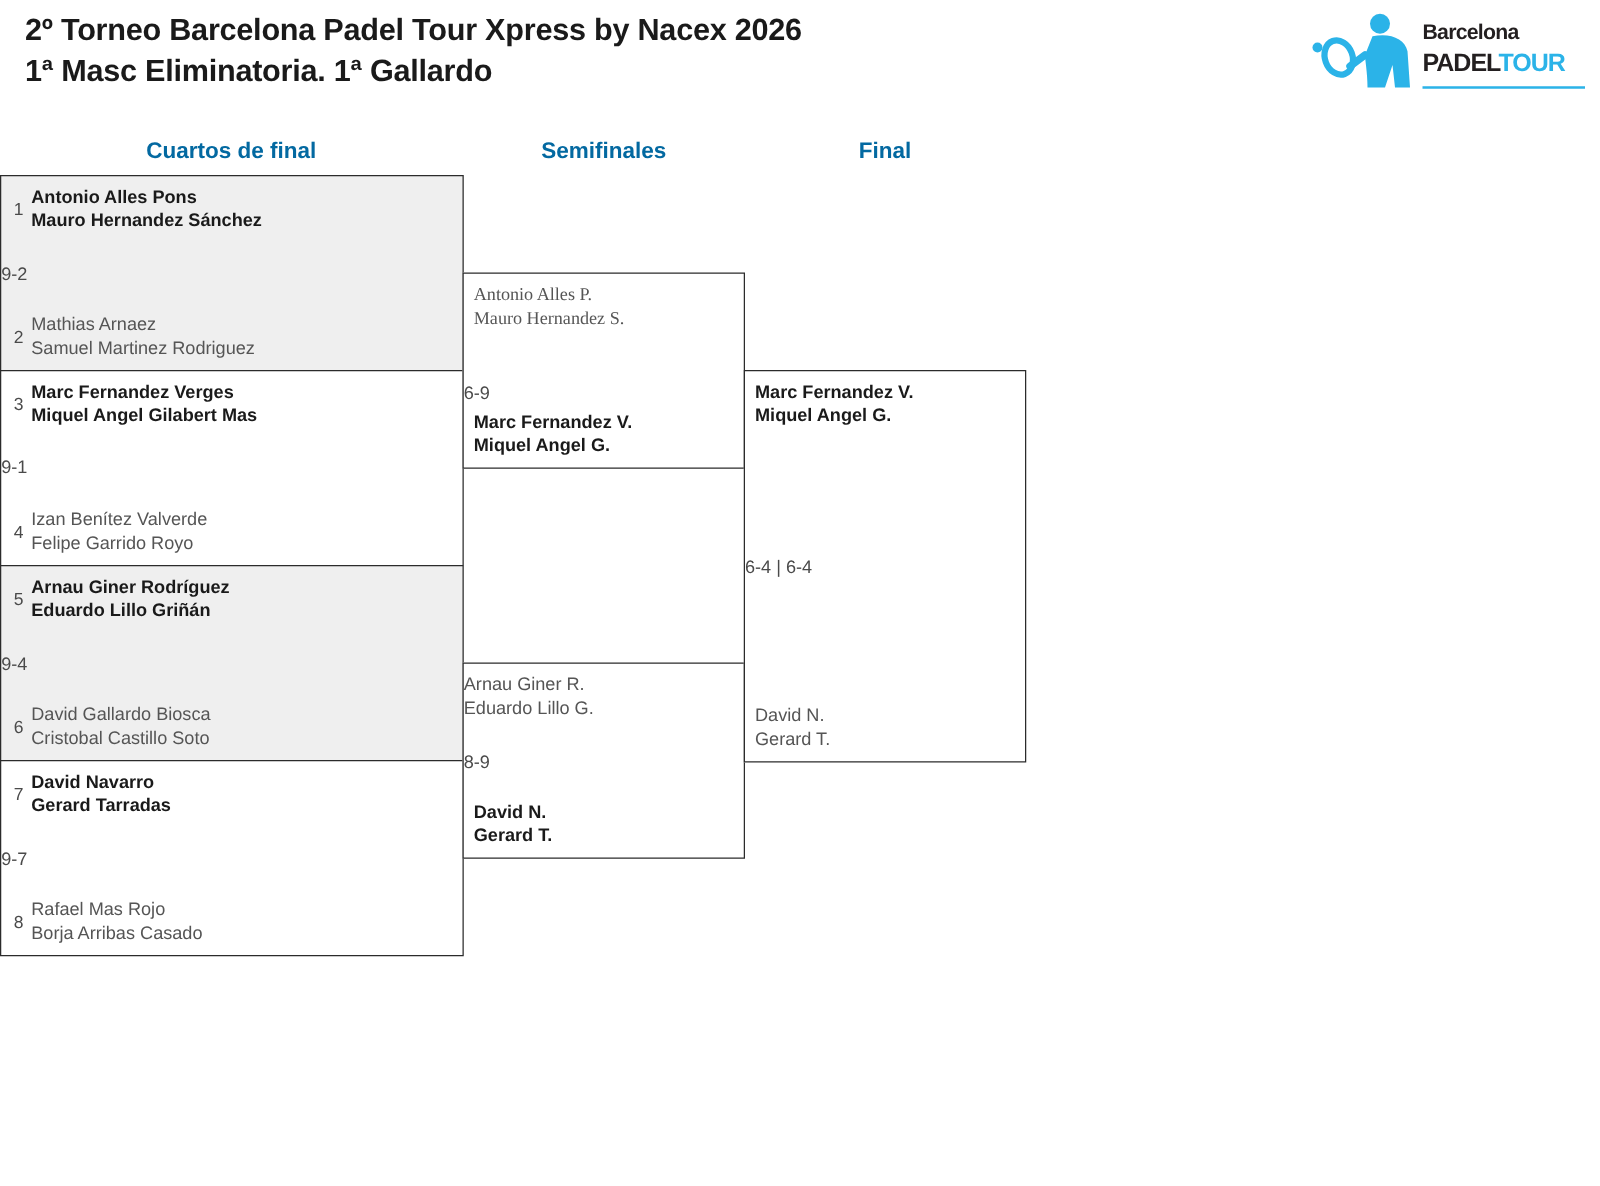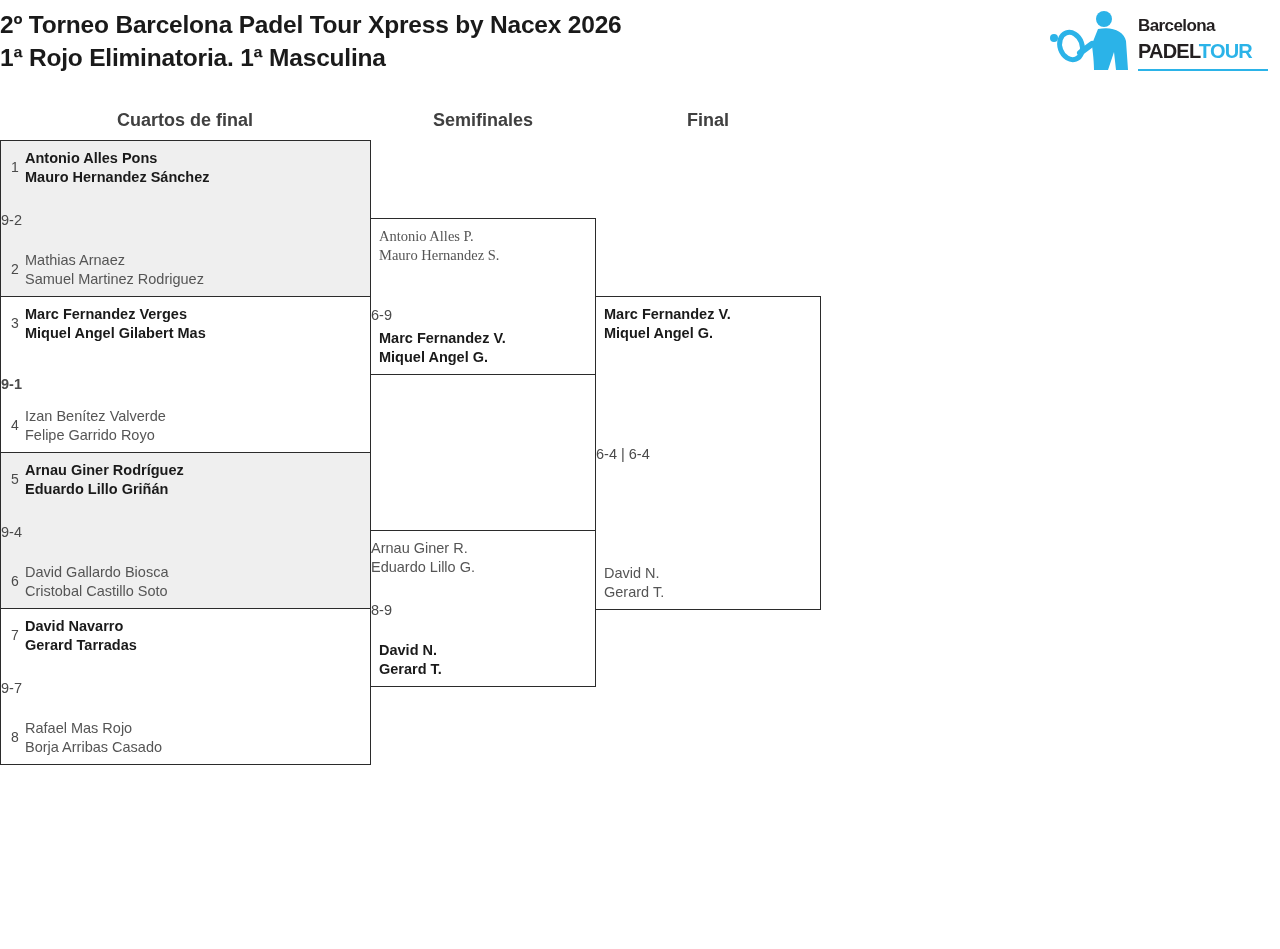--- a/index.html
+++ b/index.html
@@ -15,20 +15,21 @@
   
   #header{position:absolute;left:0;top:0;width:1280px;height:92px;}
   #title-block{position:absolute;left:0;top:8px;width:760px;}
   .title-line{
     font-size:24.5px;
     font-weight:700;
     line-height:33px;
     color:#1a1a1a;
     letter-spacing:-0.2px;
     white-space:nowrap;
+    padding-left:20px;
   }
 
   
   #logo{position:absolute;left:1042px;top:8px;width:228px;height:66px;}
   #logo-mark{position:absolute;left:0;top:0;width:96px;height:64px;}
   #logo-text{position:absolute;left:96px;top:5px;width:132px;height:58px;}
   .logo-word-top{
     font-size:17px;font-weight:700;line-height:25px;
     color:#231f20;letter-spacing:-0.6px;
   }
@@ -39,21 +40,21 @@
   .logo-tour{color:#2bb3e8;}
   #logo-underline{
     position:absolute;left:96px;top:61px;width:130px;height:2px;background:#2bb3e8;
   }
 
   
   .round-header{
     position:absolute;
     font-size:18px;
     font-weight:600;
-    color:#404040;
+    color:#0369a1;
     text-align:center;
     top:108px;
     height:24px;
     line-height:24px;
   }
   #round-header-0{left:60px;width:250px;}
   #round-header-1{left:372px;width:222px;}
   #round-header-2{left:597px;width:222px;}
 
   
@@ -111,21 +112,21 @@
 
   
 </style>
 </head>
 <body>
 
 <div id="header">
 
   <div id="title-block">
     <div class="title-line">2º Torneo Barcelona Padel Tour Xpress by Nacex 2026</div>
-    <div class="title-line">1ª Rojo Eliminatoria. 1ª Masculina</div>
+    <div class="title-line">1ª Masc Eliminatoria. 1ª Gallardo</div>
   </div>
 
   <div id="logo">
     <div id="logo-mark">
       <svg width="96" height="64" viewBox="0 0 96 64" xmlns="http://www.w3.org/2000/svg">
         <circle cx="12" cy="30" r="4" fill="#2bb3e8"></circle>
         <ellipse cx="29" cy="38" rx="11" ry="14" transform="rotate(-20 29 38)" fill="none" stroke="#2bb3e8" stroke-width="5"></ellipse>
         <path d="M38 45 L50 36" stroke="#2bb3e8" stroke-width="6" stroke-linecap="round"></path>
         <circle cx="62" cy="11" r="8" fill="#2bb3e8"></circle>
         <path d="M56 21 C70 18 82 23 84 33 L86 62 L74 62 L72 44 L66 62 L52 62
@@ -162,21 +163,21 @@
       <div class="team top winner" style="padding-left: 24px;">
         <span class="seed">3</span>
         <div class="player">Marc Fernandez Verges</div>
         <div class="player">Miquel Angel Gilabert Mas</div>
       </div>
       <div class="team bottom loser" style="padding-left: 24px;">
         <span class="seed">4</span>
         <div class="player">Izan Benítez Valverde</div>
         <div class="player">Felipe Garrido Royo</div>
       </div>
-      <div class="score" style="top: 78px; font-weight: bold;">9-1</div>
+      <div class="score" style="top: 68px;">9-1</div>
     </div>
     <div class="match shaded" style="left: 0px; top: 452px; width: 371px; height: 157px;">
       <div class="team top winner" style="padding-left: 24px;">
         <span class="seed">5</span>
         <div class="player">Arnau Giner Rodríguez</div>
         <div class="player">Eduardo Lillo Griñán</div>
       </div>
       <div class="team bottom loser" style="padding-left: 24px;">
         <span class="seed">6</span>
         <div class="player">David Gallardo Biosca</div>

